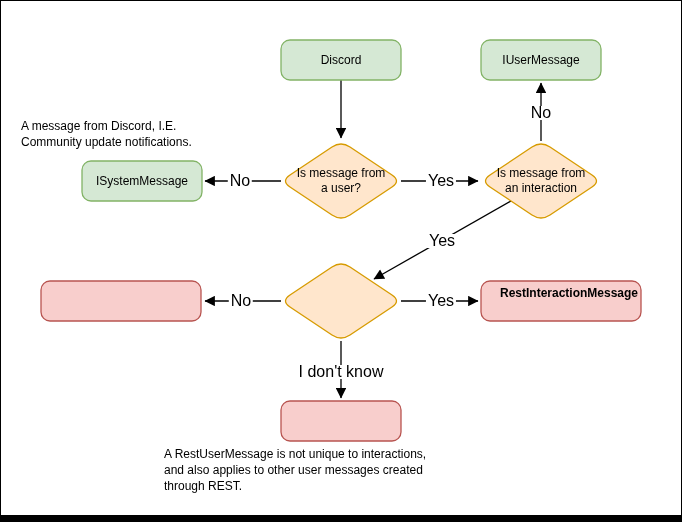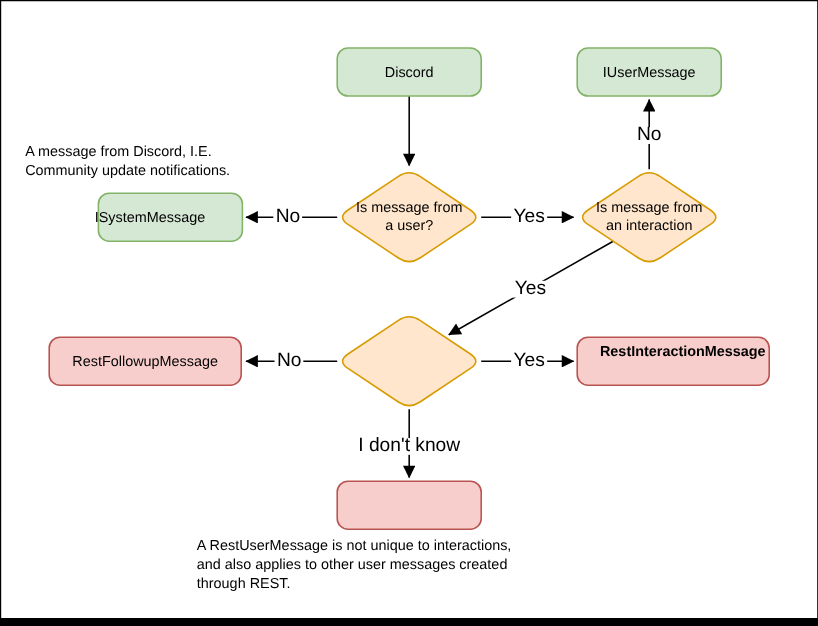--- a/index.html
+++ b/index.html
@@ -72,26 +72,25 @@
     <rect class="rect-node red" x="480" y="280" width="160" height="40" rx="9"></rect>
     <rect class="rect-node red" x="280" y="400" width="120" height="40" rx="9"></rect>
 
     <path class="diamond" d="M331,146 Q340,140 349,146 L391,174 Q400,180 391,186 L349,214 Q340,220 331,214 L289,186 Q280,180 289,174 Z"></path>
     <path class="diamond" d="M531,146 Q540,140 549,146 L591,174 Q600,180 591,186 L549,214 Q540,220 531,214 L489,186 Q480,180 489,174 Z"></path>
     <path class="diamond" d="M331,266 Q340,260 349,266 L391,294 Q400,300 391,306 L349,334 Q340,340 331,334 L289,306 Q280,300 289,294 Z"></path>
   </svg>
 
   <div class="node-label" style="left:280px;top:39px;width:120px;height:40px;">Discord</div>
   <div class="node-label" style="left:480px;top:39px;width:120px;height:40px;">IUserMessage</div>
-  <div class="node-label" style="left:64px;top:160px;width:120px;height:40px;">ISystemMessage</div>
+  <div class="node-label" style="left:81px;top:160px;width:120px;height:40px;">ISystemMessage</div>
   <div class="node-label" style="left:275px;top:152px;width:130px;height:56px;">Is message from
 a user?</div>
   <div class="node-label" style="left:475px;top:152px;width:130px;height:56px;">Is message from
 an interaction</div>
-  <div class="node-label" style="left:40px;top:280px;width:160px;height:40px;">RestFollowupMessage</div>
   <div class="node-label" style="left:488px;top:280px;width:160px;height:24px;font-weight:bold;">RestInteractionMessage</div>
 
   <div class="edge-label" style="left:440px;top:180px;">Yes</div>
   <div class="edge-label" style="left:239px;top:180px;">No</div>
   <div class="edge-label" style="left:540px;top:112px;">No</div>
   <div class="edge-label" style="left:441px;top:240px;">Yes</div>
   <div class="edge-label" style="left:240px;top:300px;">No</div>
   <div class="edge-label" style="left:440px;top:300px;">Yes</div>
   <div class="edge-label" style="left:340px;top:371px;">I don't know</div>
 

